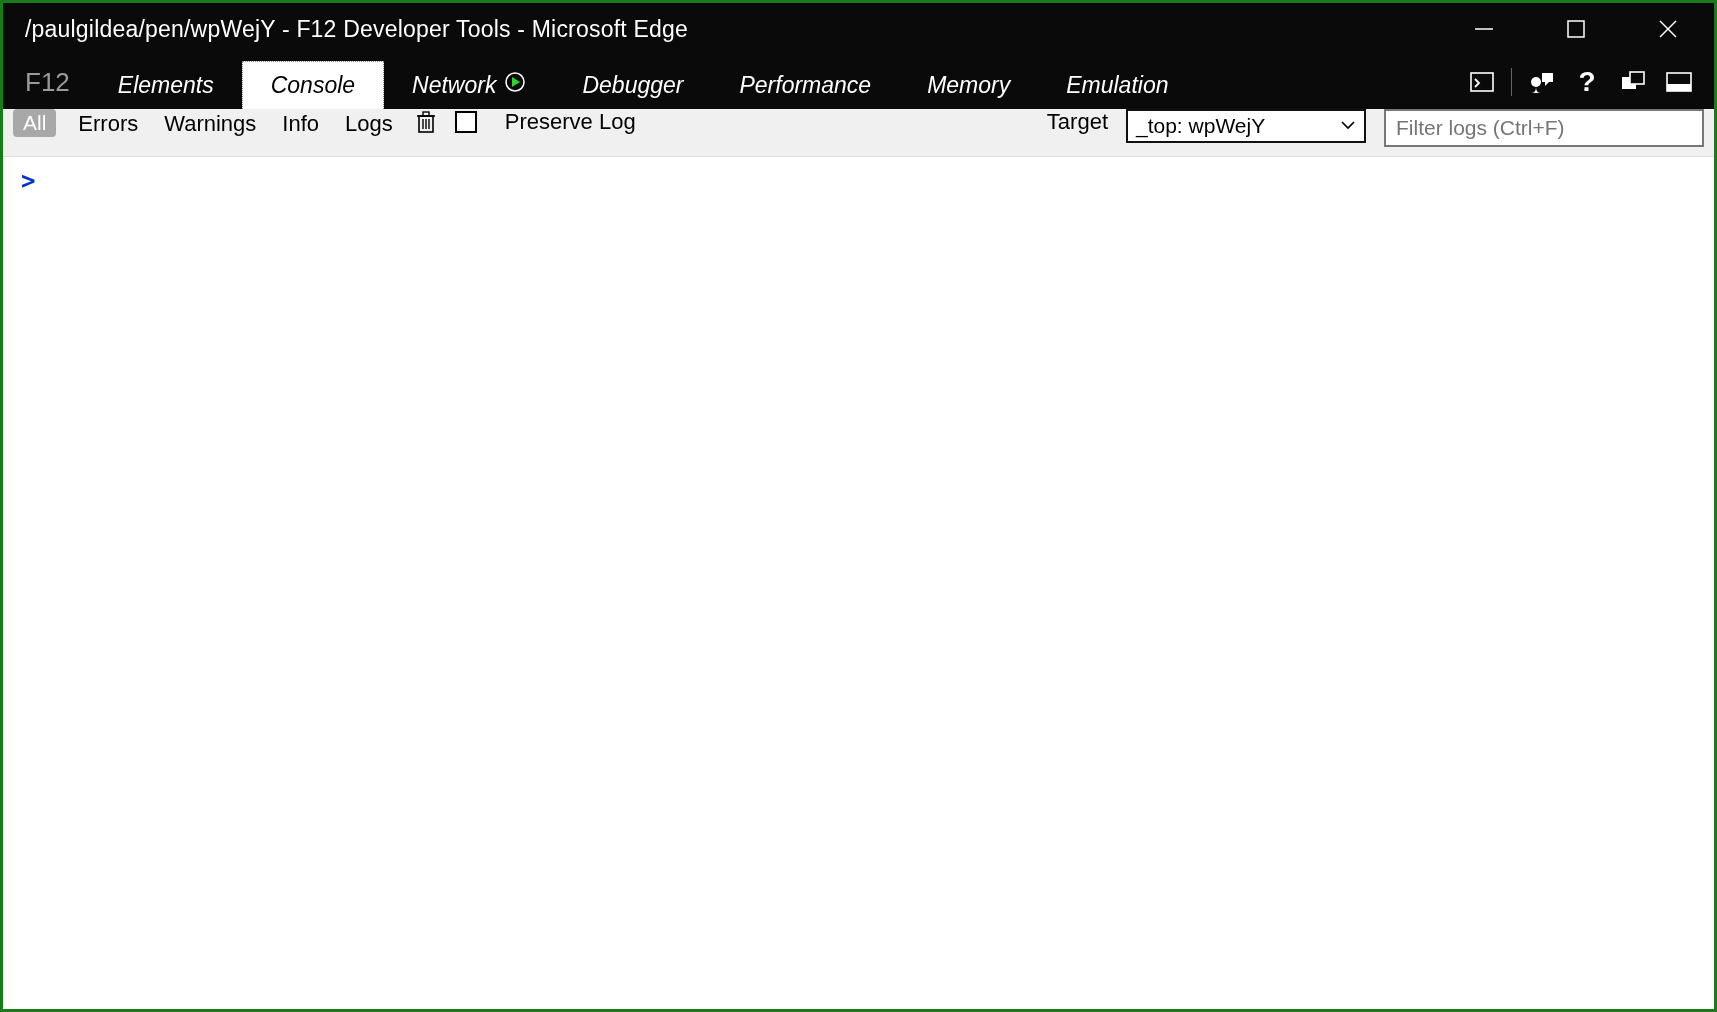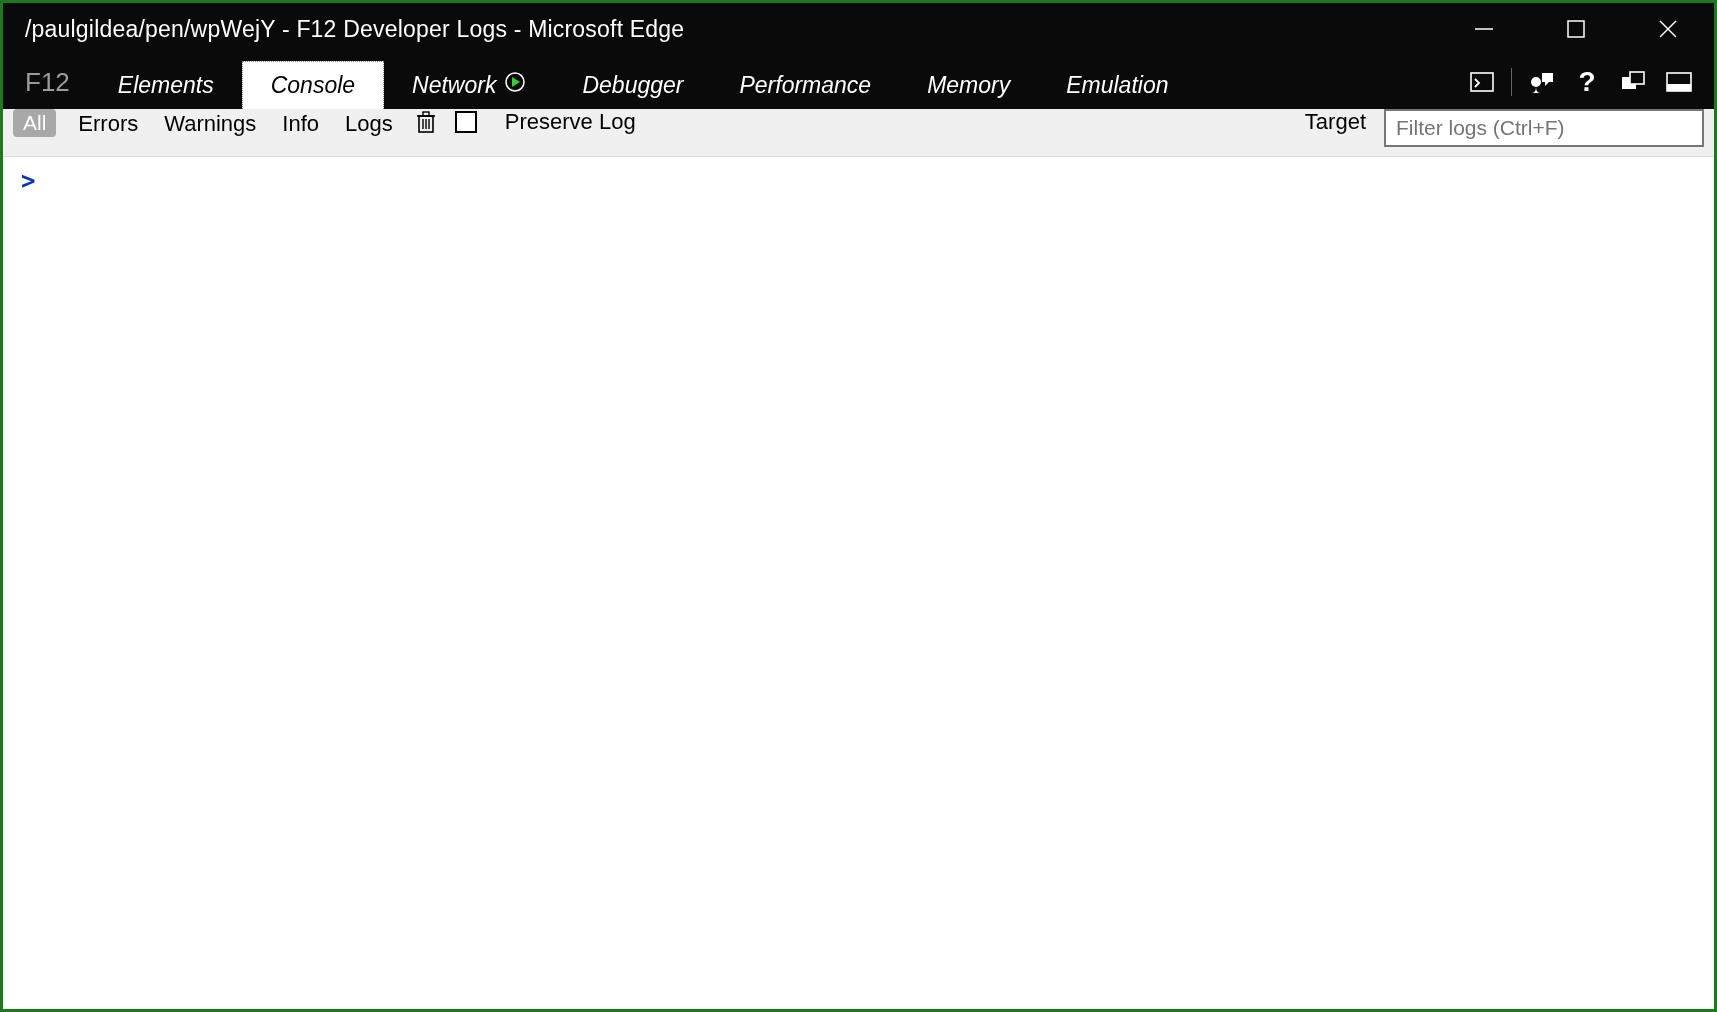--- a/index.html
+++ b/index.html
@@ -125,21 +125,21 @@
     font-family: Consolas, monospace;
     color: #0033cc; font-size: 24px; font-weight: bold;
   }
 </style>
 </head>
 <body>
 
 <div class="window">
 
   <div class="titlebar">
-    <div class="titlebar-title">/paulgildea/pen/wpWejY - F12 Developer Logs - Microsoft Edge</div>
+    <div class="titlebar-title">/paulgildea/pen/wpWejY - F12 Developer Tools - Microsoft Edge</div>
     <div class="win-controls">
       <div class="win-btn">
         <svg width="22" height="22" viewBox="0 0 22 22">
             <line x1="2" y1="11" x2="20" y2="11" stroke-width="1.5"></line>
           </svg>
       </div>
       <div class="win-btn">
         <svg width="20" height="20" viewBox="0 0 20 20">
             <rect x="2" y="2" width="16" height="16" stroke-width="1.5"></rect>
           </svg>
@@ -232,20 +232,28 @@
           <line x1="2" y1="7" x2="20" y2="7" stroke="#000" stroke-width="1.6"></line>
           <rect x="8" y="3" width="6" height="4" stroke="#000" stroke-width="1.4" fill="none"></rect>
         </svg>
     </span>
     <span class="checkbox-wrap">
       <span class="checkbox-box"></span>
       <span>Preserve Log</span>
     </span>
     <div class="toolbar-spacer"></div>
     <span class="target-label">Target</span>
+    <div class="target-select">
+      <span>_top: wpWejY</span>
+      <span>
+        <svg width="16" height="16" viewBox="0 0 16 16">
+            <polyline points="2,5 8,11 14,5" stroke="#000" stroke-width="1.6" fill="none"></polyline>
+          </svg>
+      </span>
+    </div>
     <input class="filter-input" placeholder="Filter logs (Ctrl+F)" style="">
   </div>
 
   <div class="console-area">
     <div class="prompt-row">
       <span class="prompt-caret">&gt;</span>
     </div>
   </div>
 
 </div>

